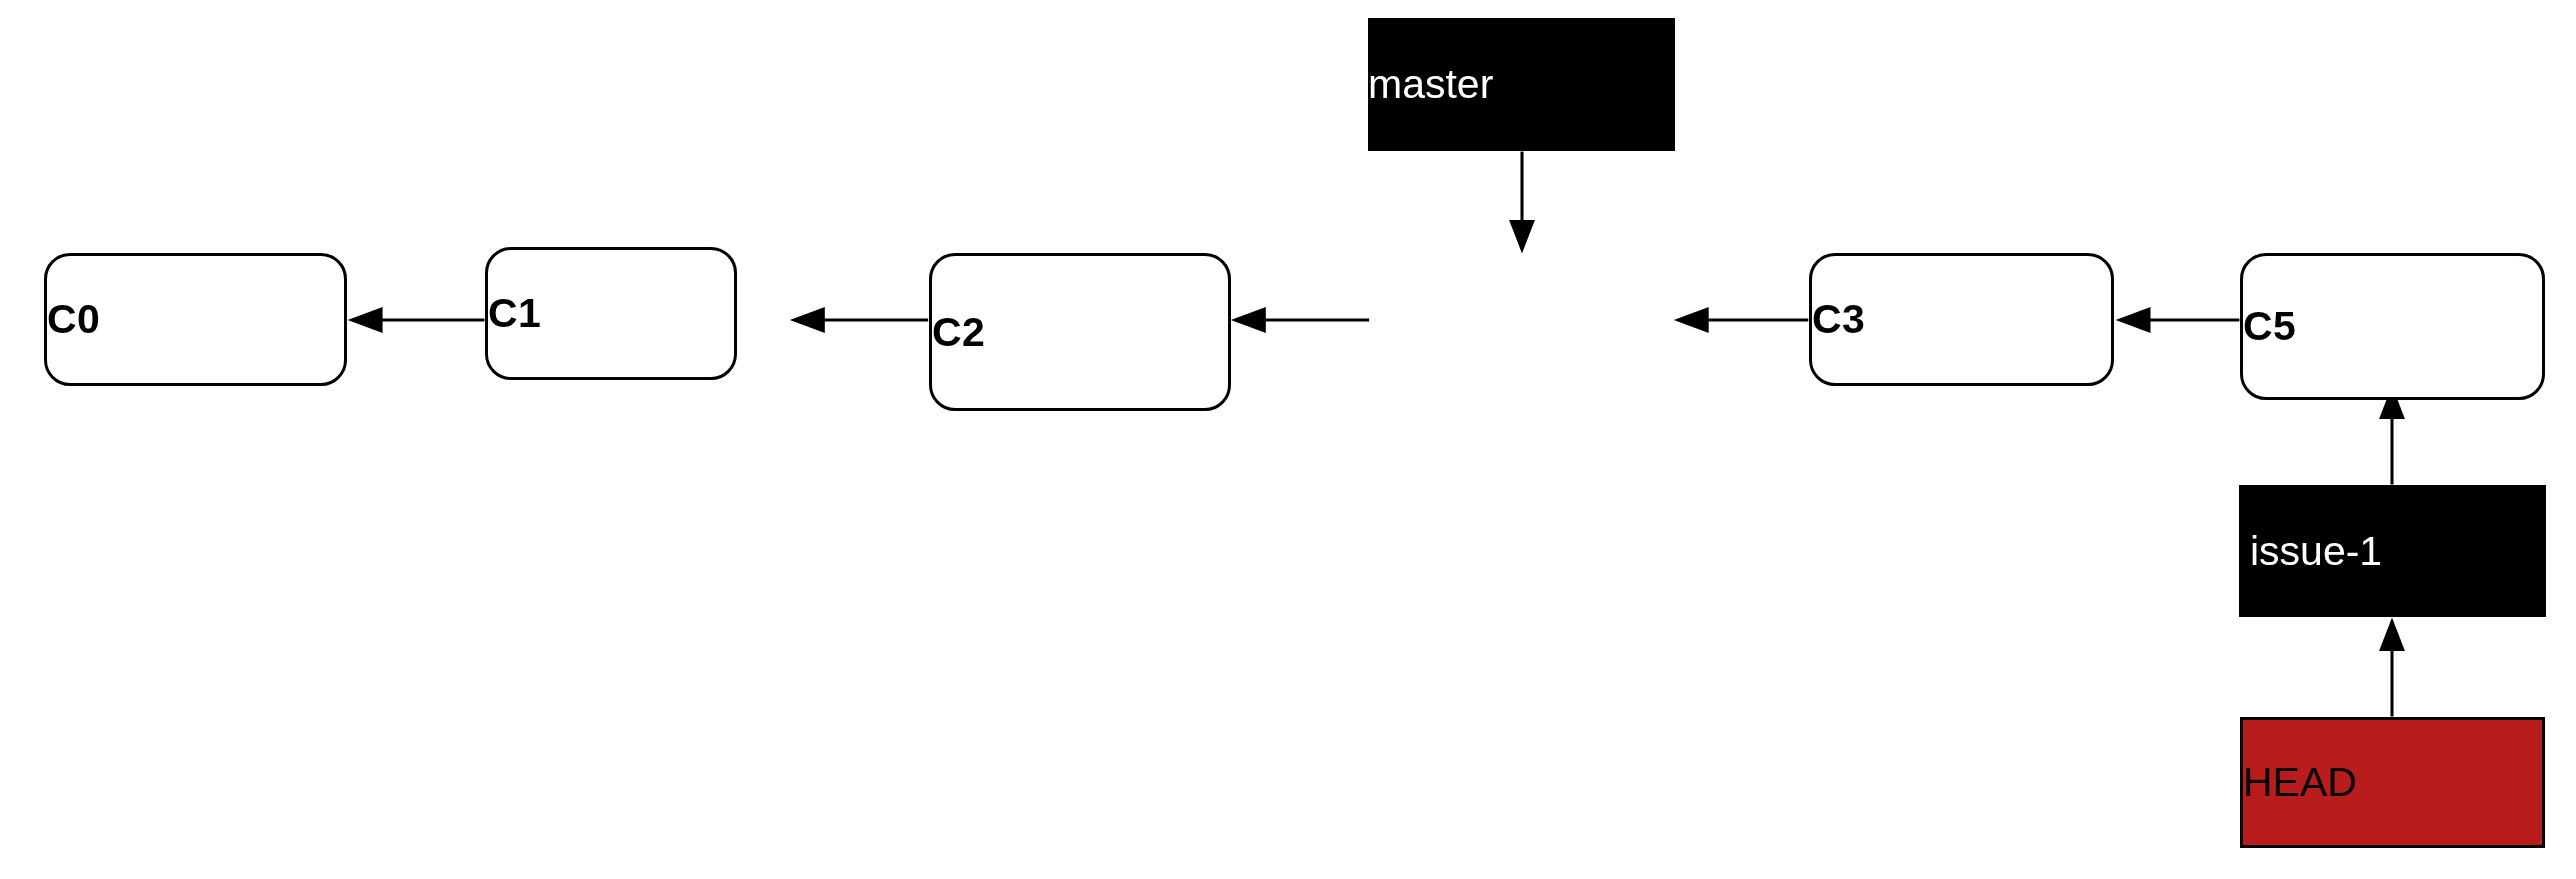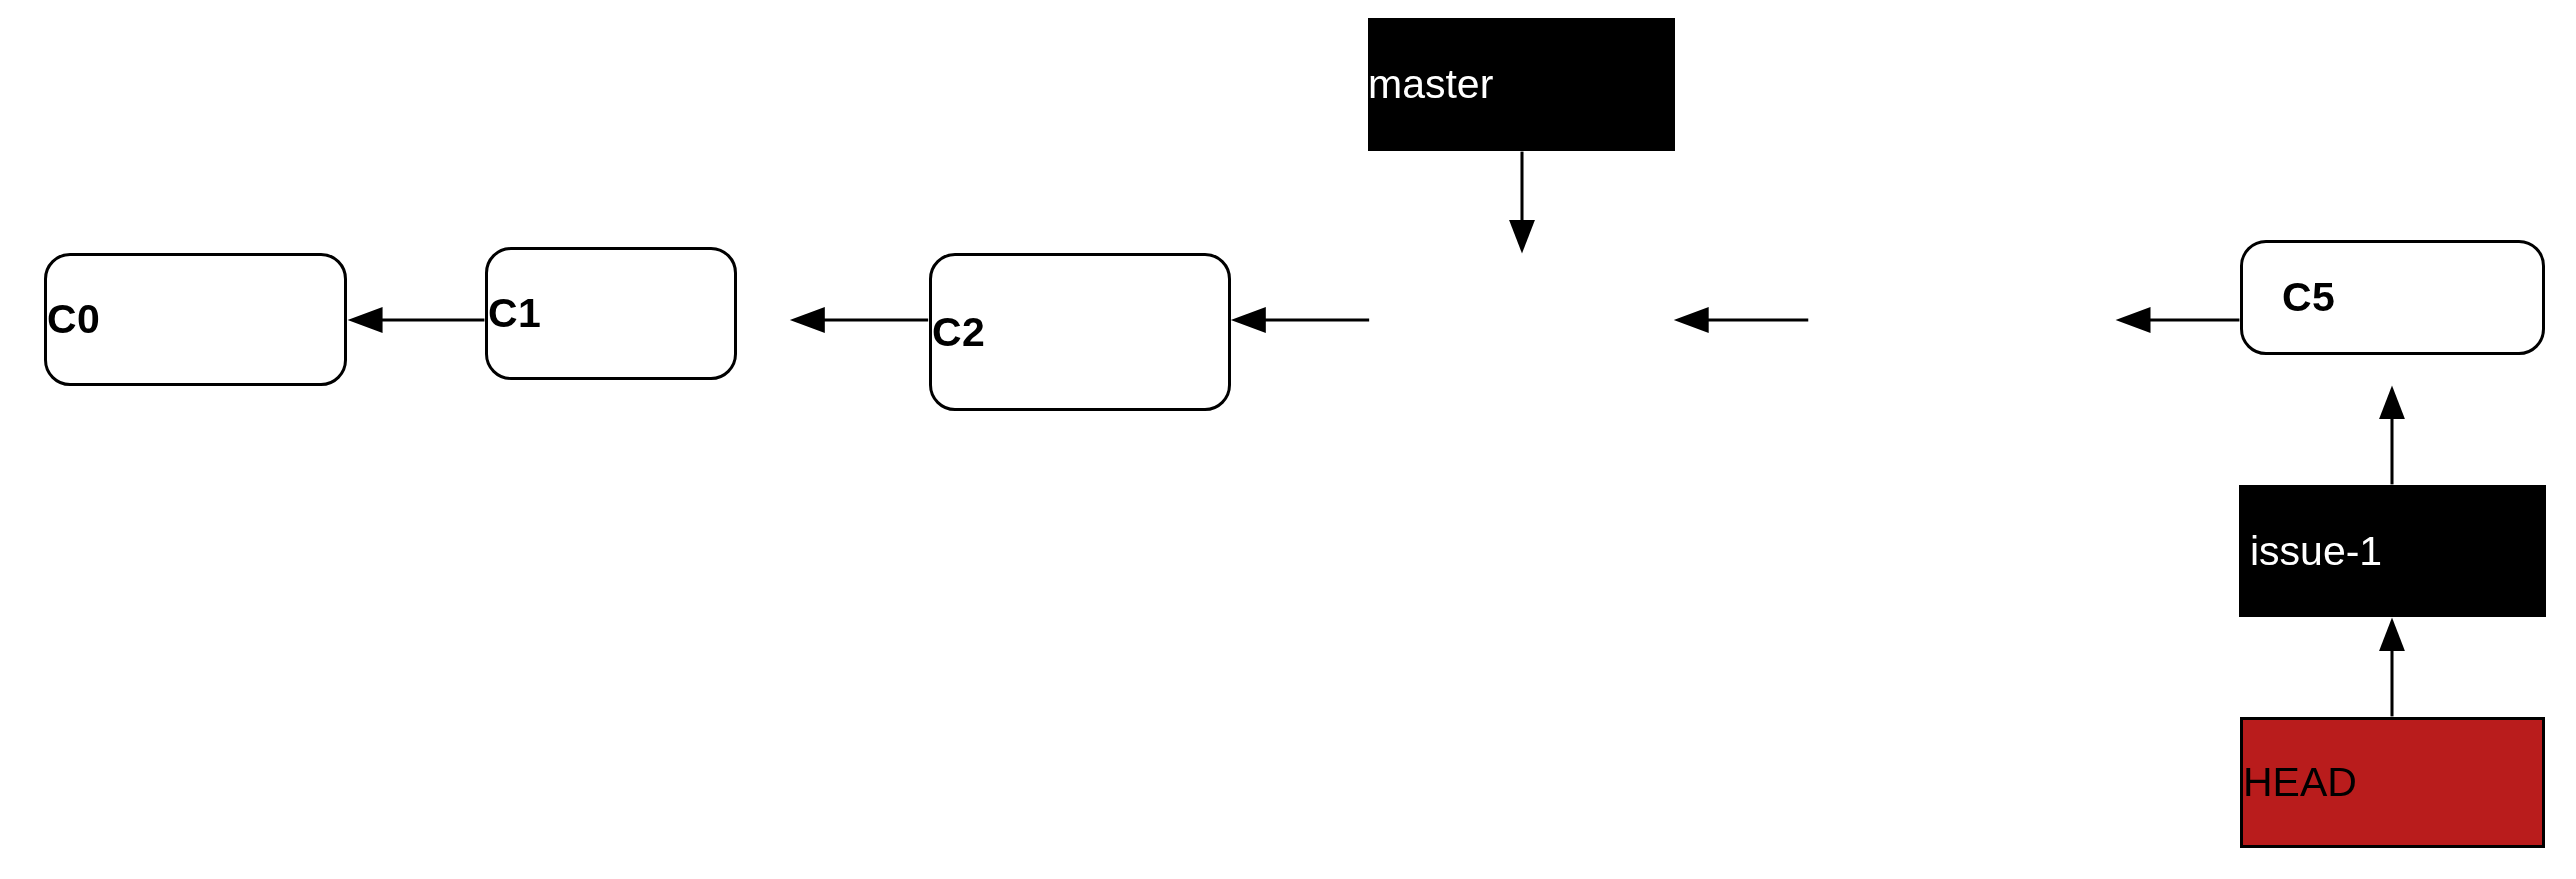--- a/index.html
+++ b/index.html
@@ -128,22 +128,25 @@
 
   <div class="node commit" style="left:485px; top:247px; width:252px; height:133px;">
     <span>C1</span>
   </div>
 
   <div class="node commit" style="left:929px; top:253px; width:302px; height:158px;">
     <span>C2</span>
   </div>
 
 
+  <div class="node commit" style="left:1809px; top:253px; width:305px; height:133px;">
+    <span>C3</span>
+  </div>
 
-  <div class="node commit" style="left:2240px; top:240px; width:305px; height:115px;padding-left:39px;">
+  <div class="node commit" style="left:2240px; top:253px; width:305px; height:147px;">
     <span>C5</span>
   </div>
 
   <div class="node branch" style="left:1368px; top:18.4px; width:307px; height:133px;">
     <span>master</span>
   </div>
 
   <div class="node branch" style="left:2239px; top:485px; width:307px; height:132px;padding-left:11px;">
     <span>issue-1</span>
   </div>

